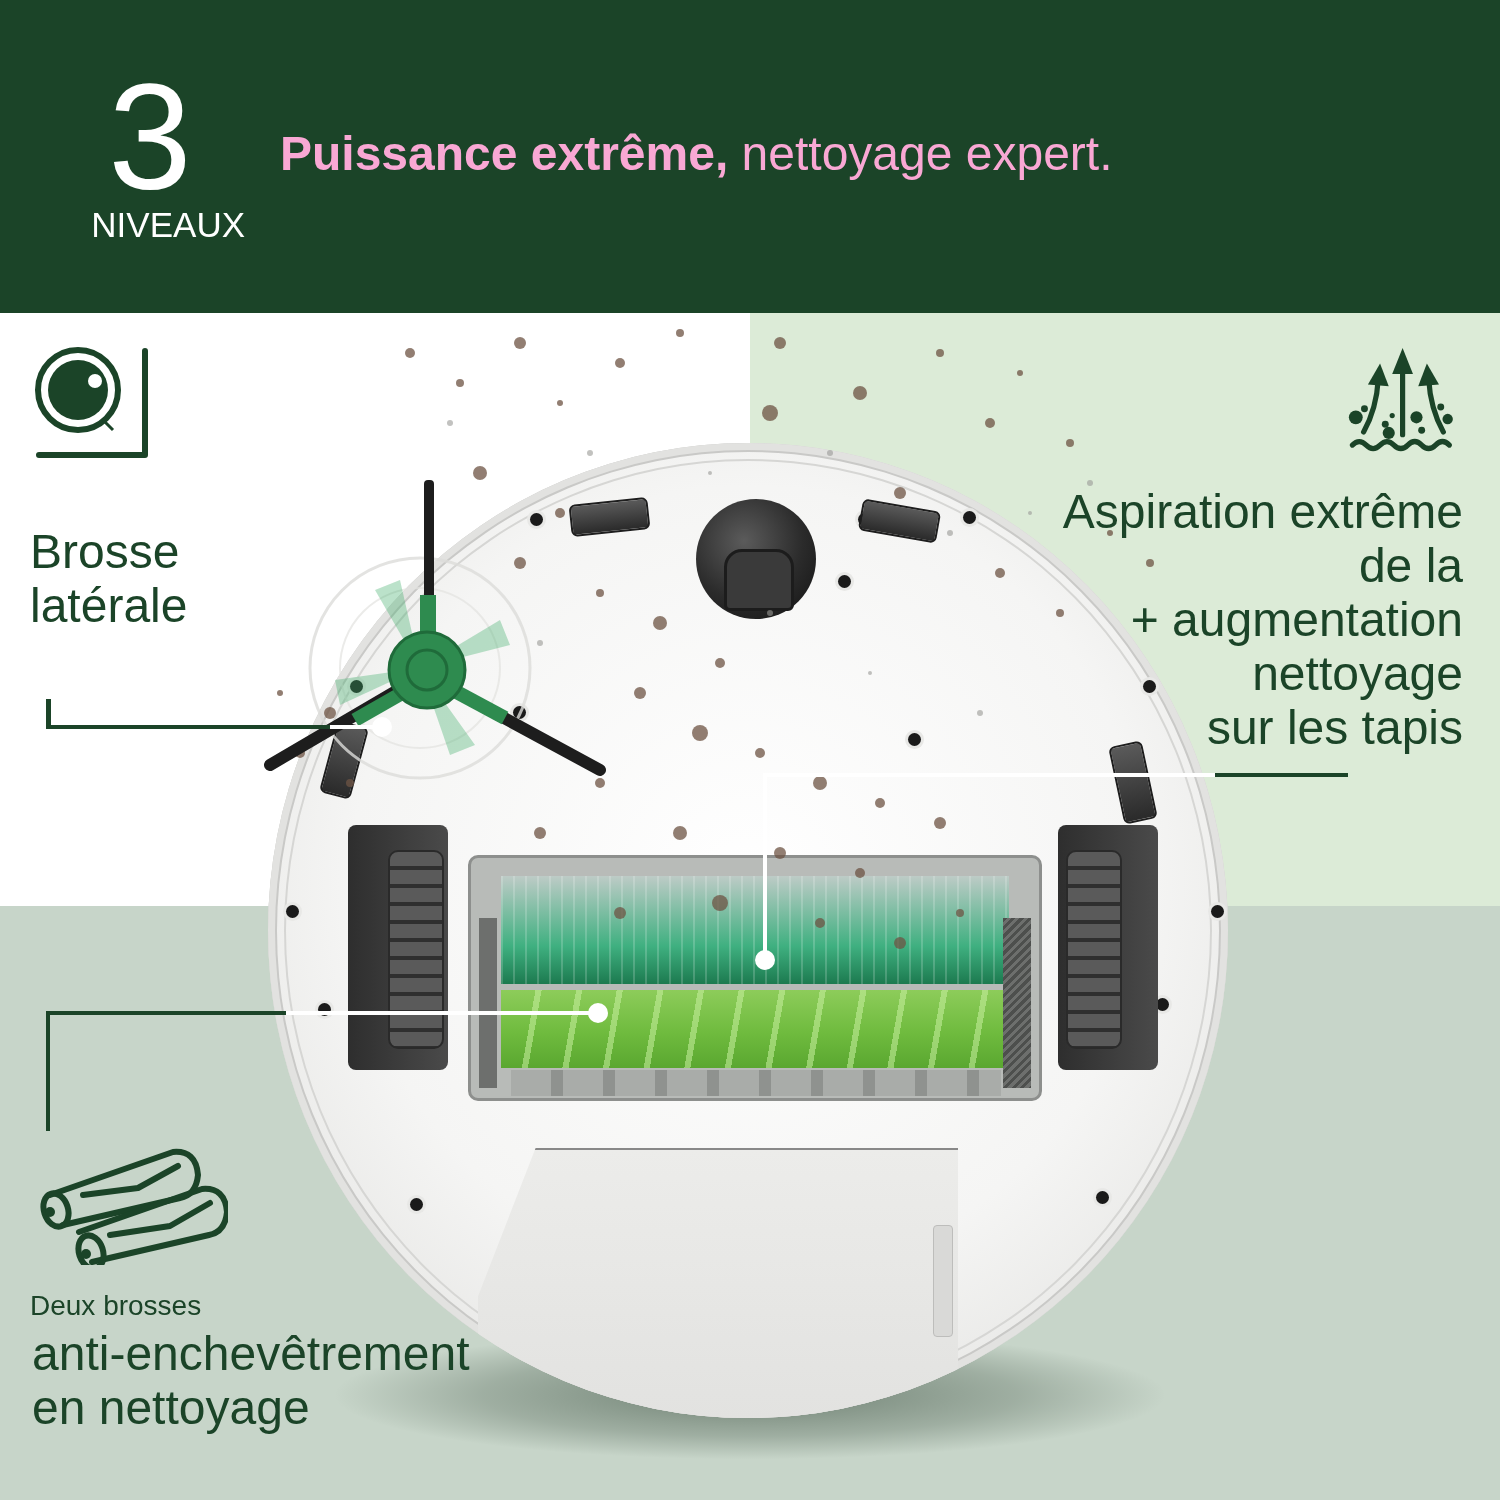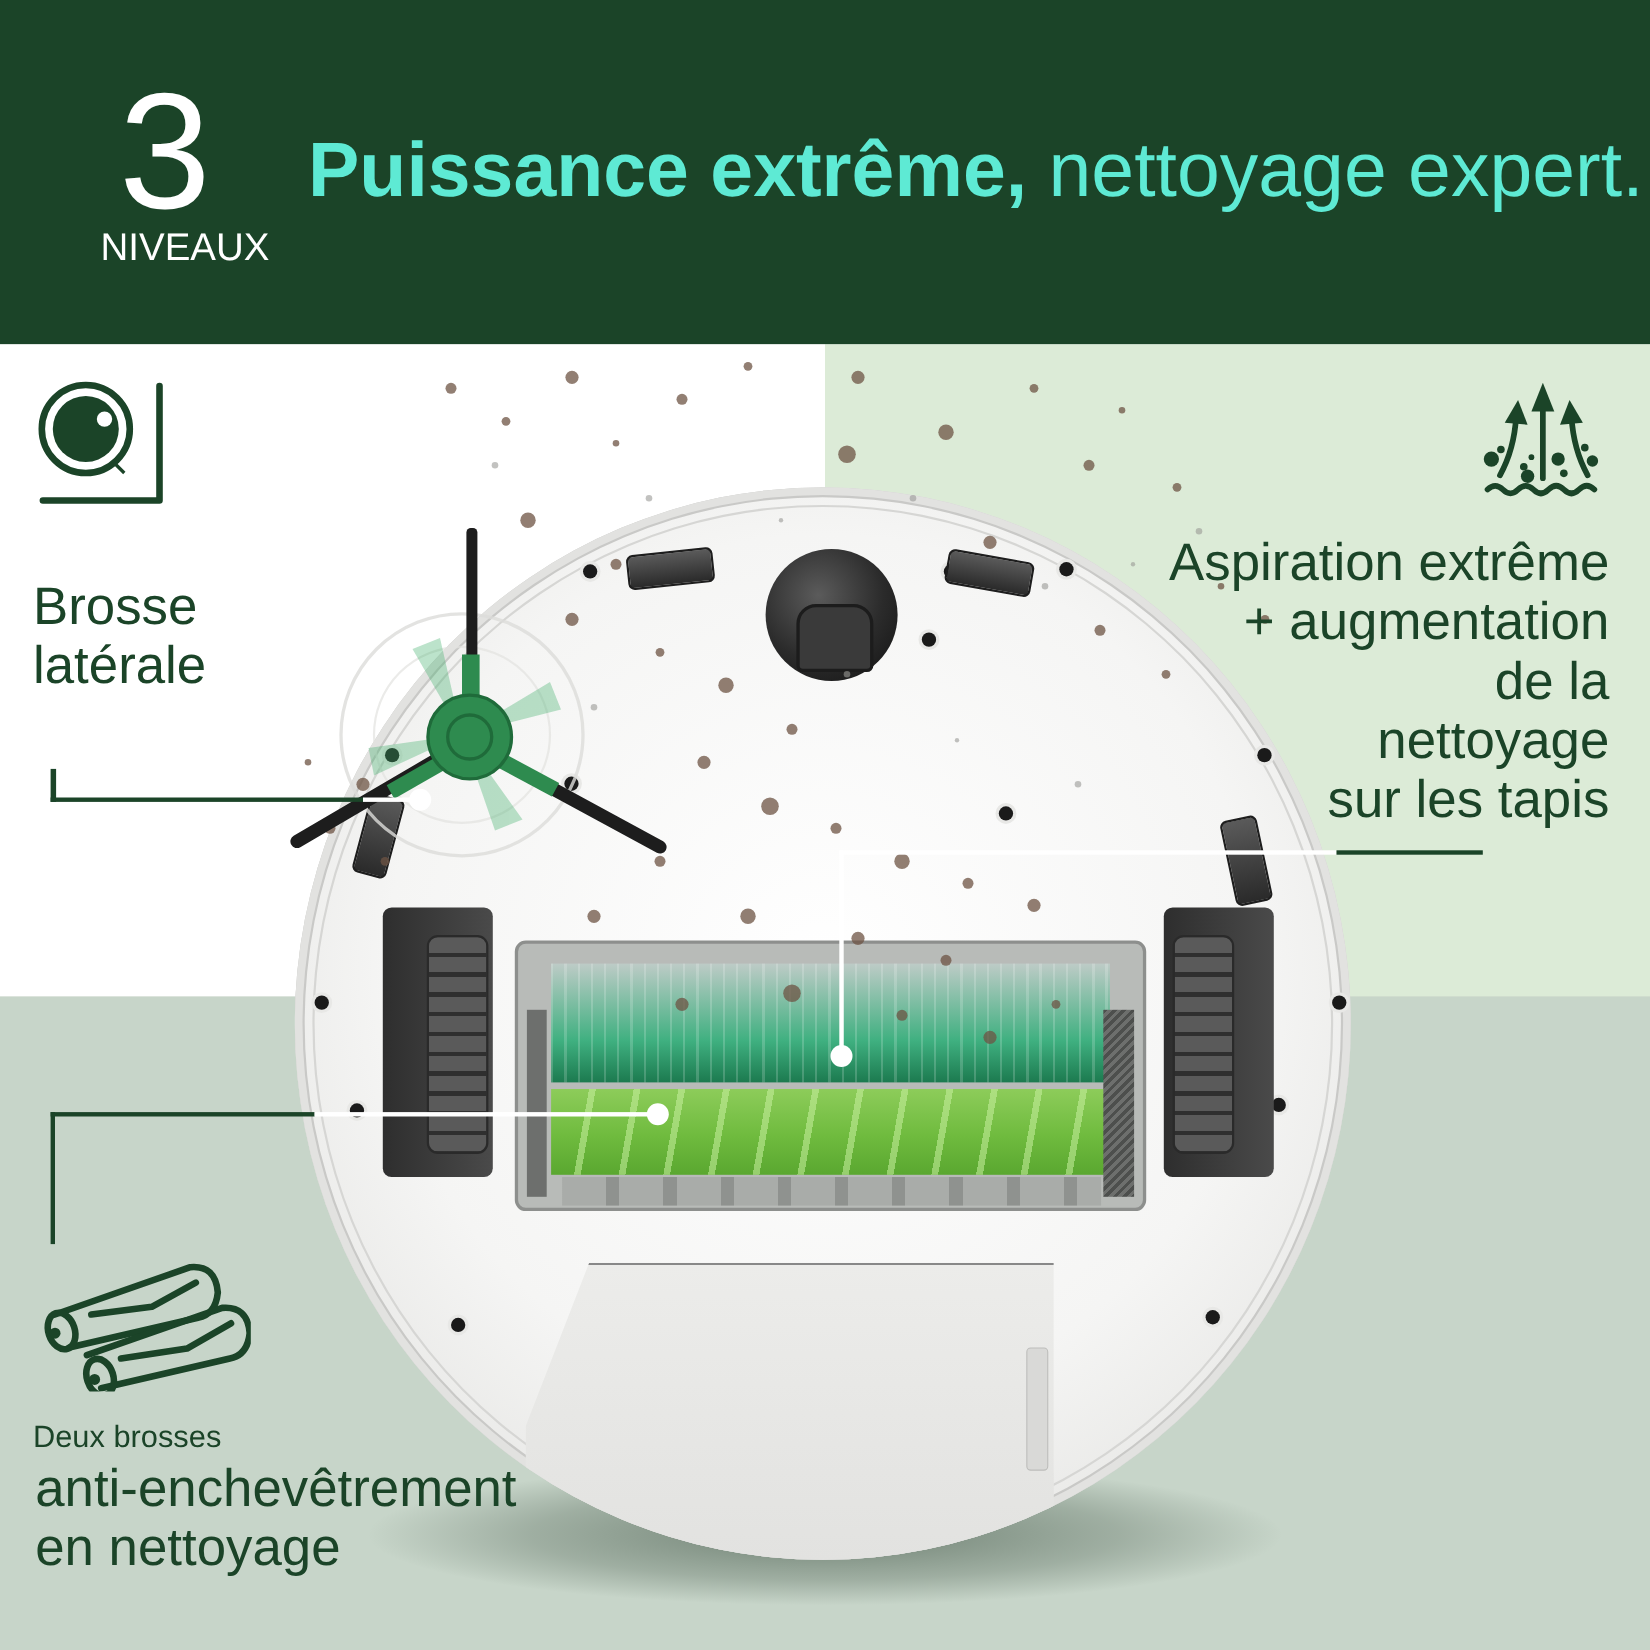--- a/index.html
+++ b/index.html
@@ -7,21 +7,21 @@
 
   
   .header { position: absolute; left: 0; top: 0; width: 1500px; height: 313px; background: #1b4428; color: #fff; }
   .bg-white { position: absolute; left: 0; top: 313px; width: 750px; height: 593px; background: #ffffff; }
   .bg-mint { position: absolute; left: 750px; top: 313px; width: 750px; height: 593px; background: #dcebd7; }
   .bg-sage { position: absolute; left: 0; top: 906px; width: 1500px; height: 594px; background: #c7d5c9; }
 
   
   .badge-num { position: absolute; left: 95px; top: 62px; width: 110px; text-align: center; font-size: 150px; line-height: 150px; font-weight: 400; color: #fff; }
   .badge-label { position: absolute; left: 40px; top: 205px; width: 205px; text-align: right; font-size: 35px; line-height: 40px; font-weight: 400; letter-spacing: 0px; color: #fff; }
-  .headline { position: absolute; left: 280px; top: 118px; font-size: 70px; line-height: 72px; white-space: nowrap; color: #5eead4; }
+  .headline { position: absolute; left: 280px; top: 118px; font-size: 48px; line-height: 72px; white-space: nowrap; color: #f9a8d4; }
   .headline .strong { font-weight: 700; }
   .headline .light { font-weight: 400; }
 
   
   .robot-shadow { position: absolute; left: 330px; top: 1330px; width: 840px; height: 130px; border-radius: 50%; background: radial-gradient(ellipse at center, rgba(40,60,45,0.55) 0%, rgba(40,60,45,0.25) 45%, rgba(0,0,0,0) 70%); }
   .robot { position: absolute; left: 268px; top: 443px; width: 960px; height: 975px; border-radius: 50%; background: radial-gradient(circle at 50% 45%, #ffffff 0%, #f5f5f4 55%, #e7e7e5 80%, #d9d9d7 100%); box-shadow: inset 0 0 0 7px #e2e2e0, inset 0 0 0 9px #c9c9c7; overflow: hidden; }
   .robot .ring { position: absolute; left: 16px; top: 16px; right: 16px; bottom: 16px; border-radius: 50%; border: 2px solid #d6d6d4; }
   .screw { position: absolute; width: 13px; height: 13px; border-radius: 50%; background: #1a1a1a; box-shadow: 0 0 0 3px #e8e8e6; }
 
   .camera { position: absolute; left: 428px; top: 56px; width: 120px; height: 120px; border-radius: 50%; background: radial-gradient(circle at 40% 35%, #5b5b5b 0%, #2b2b2b 55%, #111 100%); }
@@ -245,22 +245,22 @@
       <circle cx="62" cy="98" r="7"></circle>
     <circle cx="66" cy="78" r="3"></circle>
       <circle cx="94" cy="80" r="7"></circle>
       <circle cx="100" cy="95" r="4"></circle>
       <circle cx="122" cy="68" r="4"></circle>
       <circle cx="130" cy="82" r="6"></circle>
   </g>
 </svg>
 <div class="label label-big label-right" style="right:37px;top:485px">
   <div>Aspiration extrême</div>
+  <div>de la</div>
   <div>+ augmentation</div>
-  <div>de la</div>
   <div>nettoyage</div>
   <div>sur les tapis</div>
 </div>
 
 <svg class="icon" style="left:28px;top:1140px" width="200" height="125" viewBox="0 0 200 125">
   <g fill="none" stroke="#1b4428" stroke-width="6" stroke-linejoin="round" stroke-linecap="round">
     <path d="M22 55 L145 12 Q168 10 170 35 Q168 55 152 58 L35 85"></path>
     <ellipse cx="28" cy="70" rx="12" ry="17" transform="rotate(-18 28 70)"></ellipse>
     <path d="M55 55 L110 48 L150 26"></path>
     <path d="M65 100 L188 57 Q211 55 213 80 Q211 100 195 103 L78 130" transform="translate(-14 -8)"></path>

